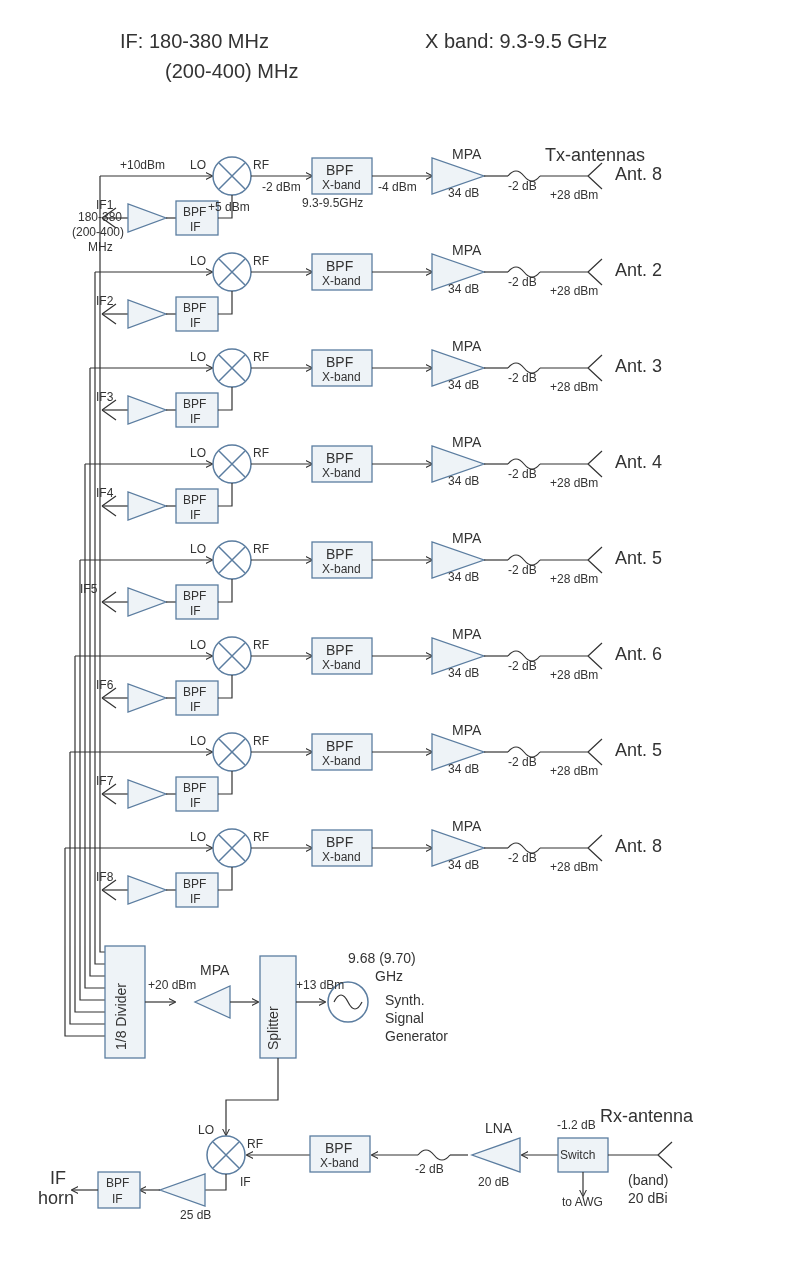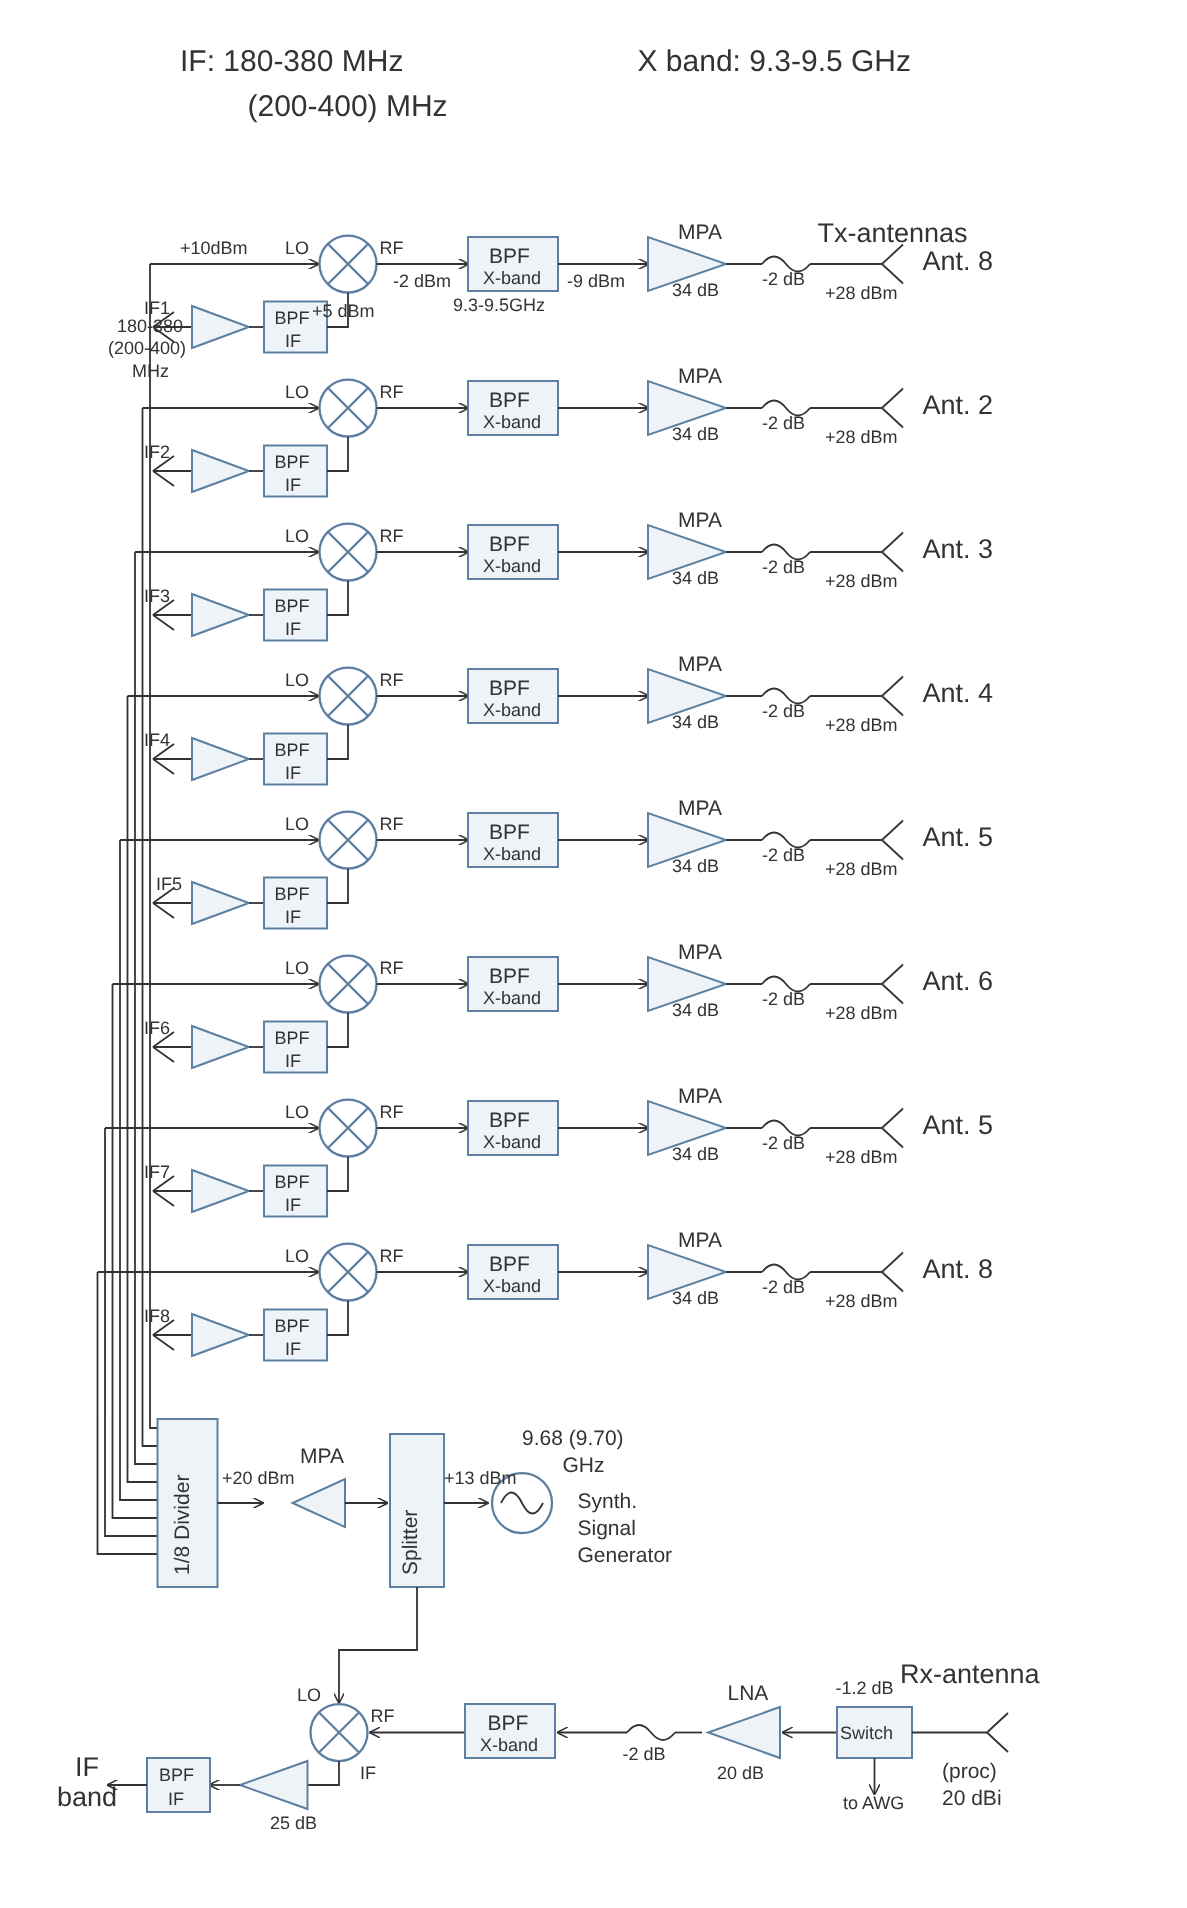--- a/index.html
+++ b/index.html
@@ -258,34 +258,34 @@
 <div class="txt sm" style="left:247px;top:1137px">RF</div>
 <div class="txt sm" style="left:240px;top:1175px">IF</div>
 <div class="txt med" style="left:325px;top:1140px">BPF</div>
 <div class="txt xs" style="left:320px;top:1156px">X-band</div>
 <div class="txt sm" style="left:415px;top:1162px">-2 dB</div>
 <div class="txt med" style="left:485px;top:1120px">LNA</div>
 <div class="txt sm" style="left:478px;top:1175px">20 dB</div>
 <div class="txt xs" style="left:560px;top:1148px">Switch</div>
 <div class="txt sm" style="left:557px;top:1118px">-1.2 dB</div>
 <div class="txt sm" style="left:562px;top:1195px">to AWG</div>
-<div class="txt med" style="left:628px;top:1172px">(proc)</div>
+<div class="txt med" style="left:628px;top:1172px">(band)</div>
 <div class="txt med" style="left:628px;top:1190px">20 dBi</div>
 <div class="txt sm" style="left:180px;top:1208px">25 dB</div>
 <div class="txt xs" style="left:106px;top:1176px">BPF</div>
 <div class="txt xs" style="left:112px;top:1192px">IF</div>
 <div class="txt big" style="left:50px;top:1168px">IF</div>
-<div class="txt big" style="left:38px;top:1188px">band</div>
+<div class="txt big" style="left:38px;top:1188px">horn</div>
 
 <div class="txt sm" style="left:78px;top:210px">180-380</div>
 <div class="txt sm" style="left:72px;top:225px">(200-400)</div>
 <div class="txt sm" style="left:88px;top:240px">MHz</div>
 <div class="txt sm" style="left:120px;top:158px">+10dBm</div>
 <div class="txt sm" style="left:262px;top:180px">-2 dBm</div>
-<div class="txt sm" style="left:378px;top:180px">-9 dBm</div>
+<div class="txt sm" style="left:378px;top:180px">-4 dBm</div>
 <div class="txt sm" style="left:208px;top:200px">+5 dBm</div>
 <div class="txt sm" style="left:302px;top:196px">9.3-9.5GHz</div>
 
 <div id="chain-labels">
     <div class="txt sm" style="left:190px;top:158px">LO</div>
     <div class="txt sm" style="left:253px;top:158px">RF</div>
     <div class="txt med" style="left:326px;top:162px">BPF</div>
     <div class="txt xs" style="left:322px;top:178px">X-band</div>
     <div class="txt med" style="left:452px;top:146px">MPA</div>
     <div class="txt sm" style="left:448px;top:186px">34 dB</div>
@@ -333,21 +333,21 @@
     <div class="txt xs" style="left:190px;top:508px">IF</div>
     <div class="txt sm" style="left:190px;top:542px">LO</div>
     <div class="txt sm" style="left:253px;top:542px">RF</div>
     <div class="txt med" style="left:326px;top:546px">BPF</div>
     <div class="txt xs" style="left:322px;top:562px">X-band</div>
     <div class="txt med" style="left:452px;top:530px">MPA</div>
     <div class="txt sm" style="left:448px;top:570px">34 dB</div>
     <div class="txt sm" style="left:508px;top:563px">-2 dB</div>
     <div class="txt sm" style="left:550px;top:572px">+28 dBm</div>
     <div class="txt big" style="left:615px;top:548px">Ant. 5</div>
-    <div class="txt sm" style="left:104px;top:582px">IF5</div>
+    <div class="txt sm" style="left:80px;top:582px">IF5</div>
     <div class="txt xs" style="left:183px;top:589px">BPF</div>
     <div class="txt xs" style="left:190px;top:604px">IF</div>
     <div class="txt sm" style="left:190px;top:638px">LO</div>
     <div class="txt sm" style="left:253px;top:638px">RF</div>
     <div class="txt med" style="left:326px;top:642px">BPF</div>
     <div class="txt xs" style="left:322px;top:658px">X-band</div>
     <div class="txt med" style="left:452px;top:626px">MPA</div>
     <div class="txt sm" style="left:448px;top:666px">34 dB</div>
     <div class="txt sm" style="left:508px;top:659px">-2 dB</div>
     <div class="txt sm" style="left:550px;top:668px">+28 dBm</div>

